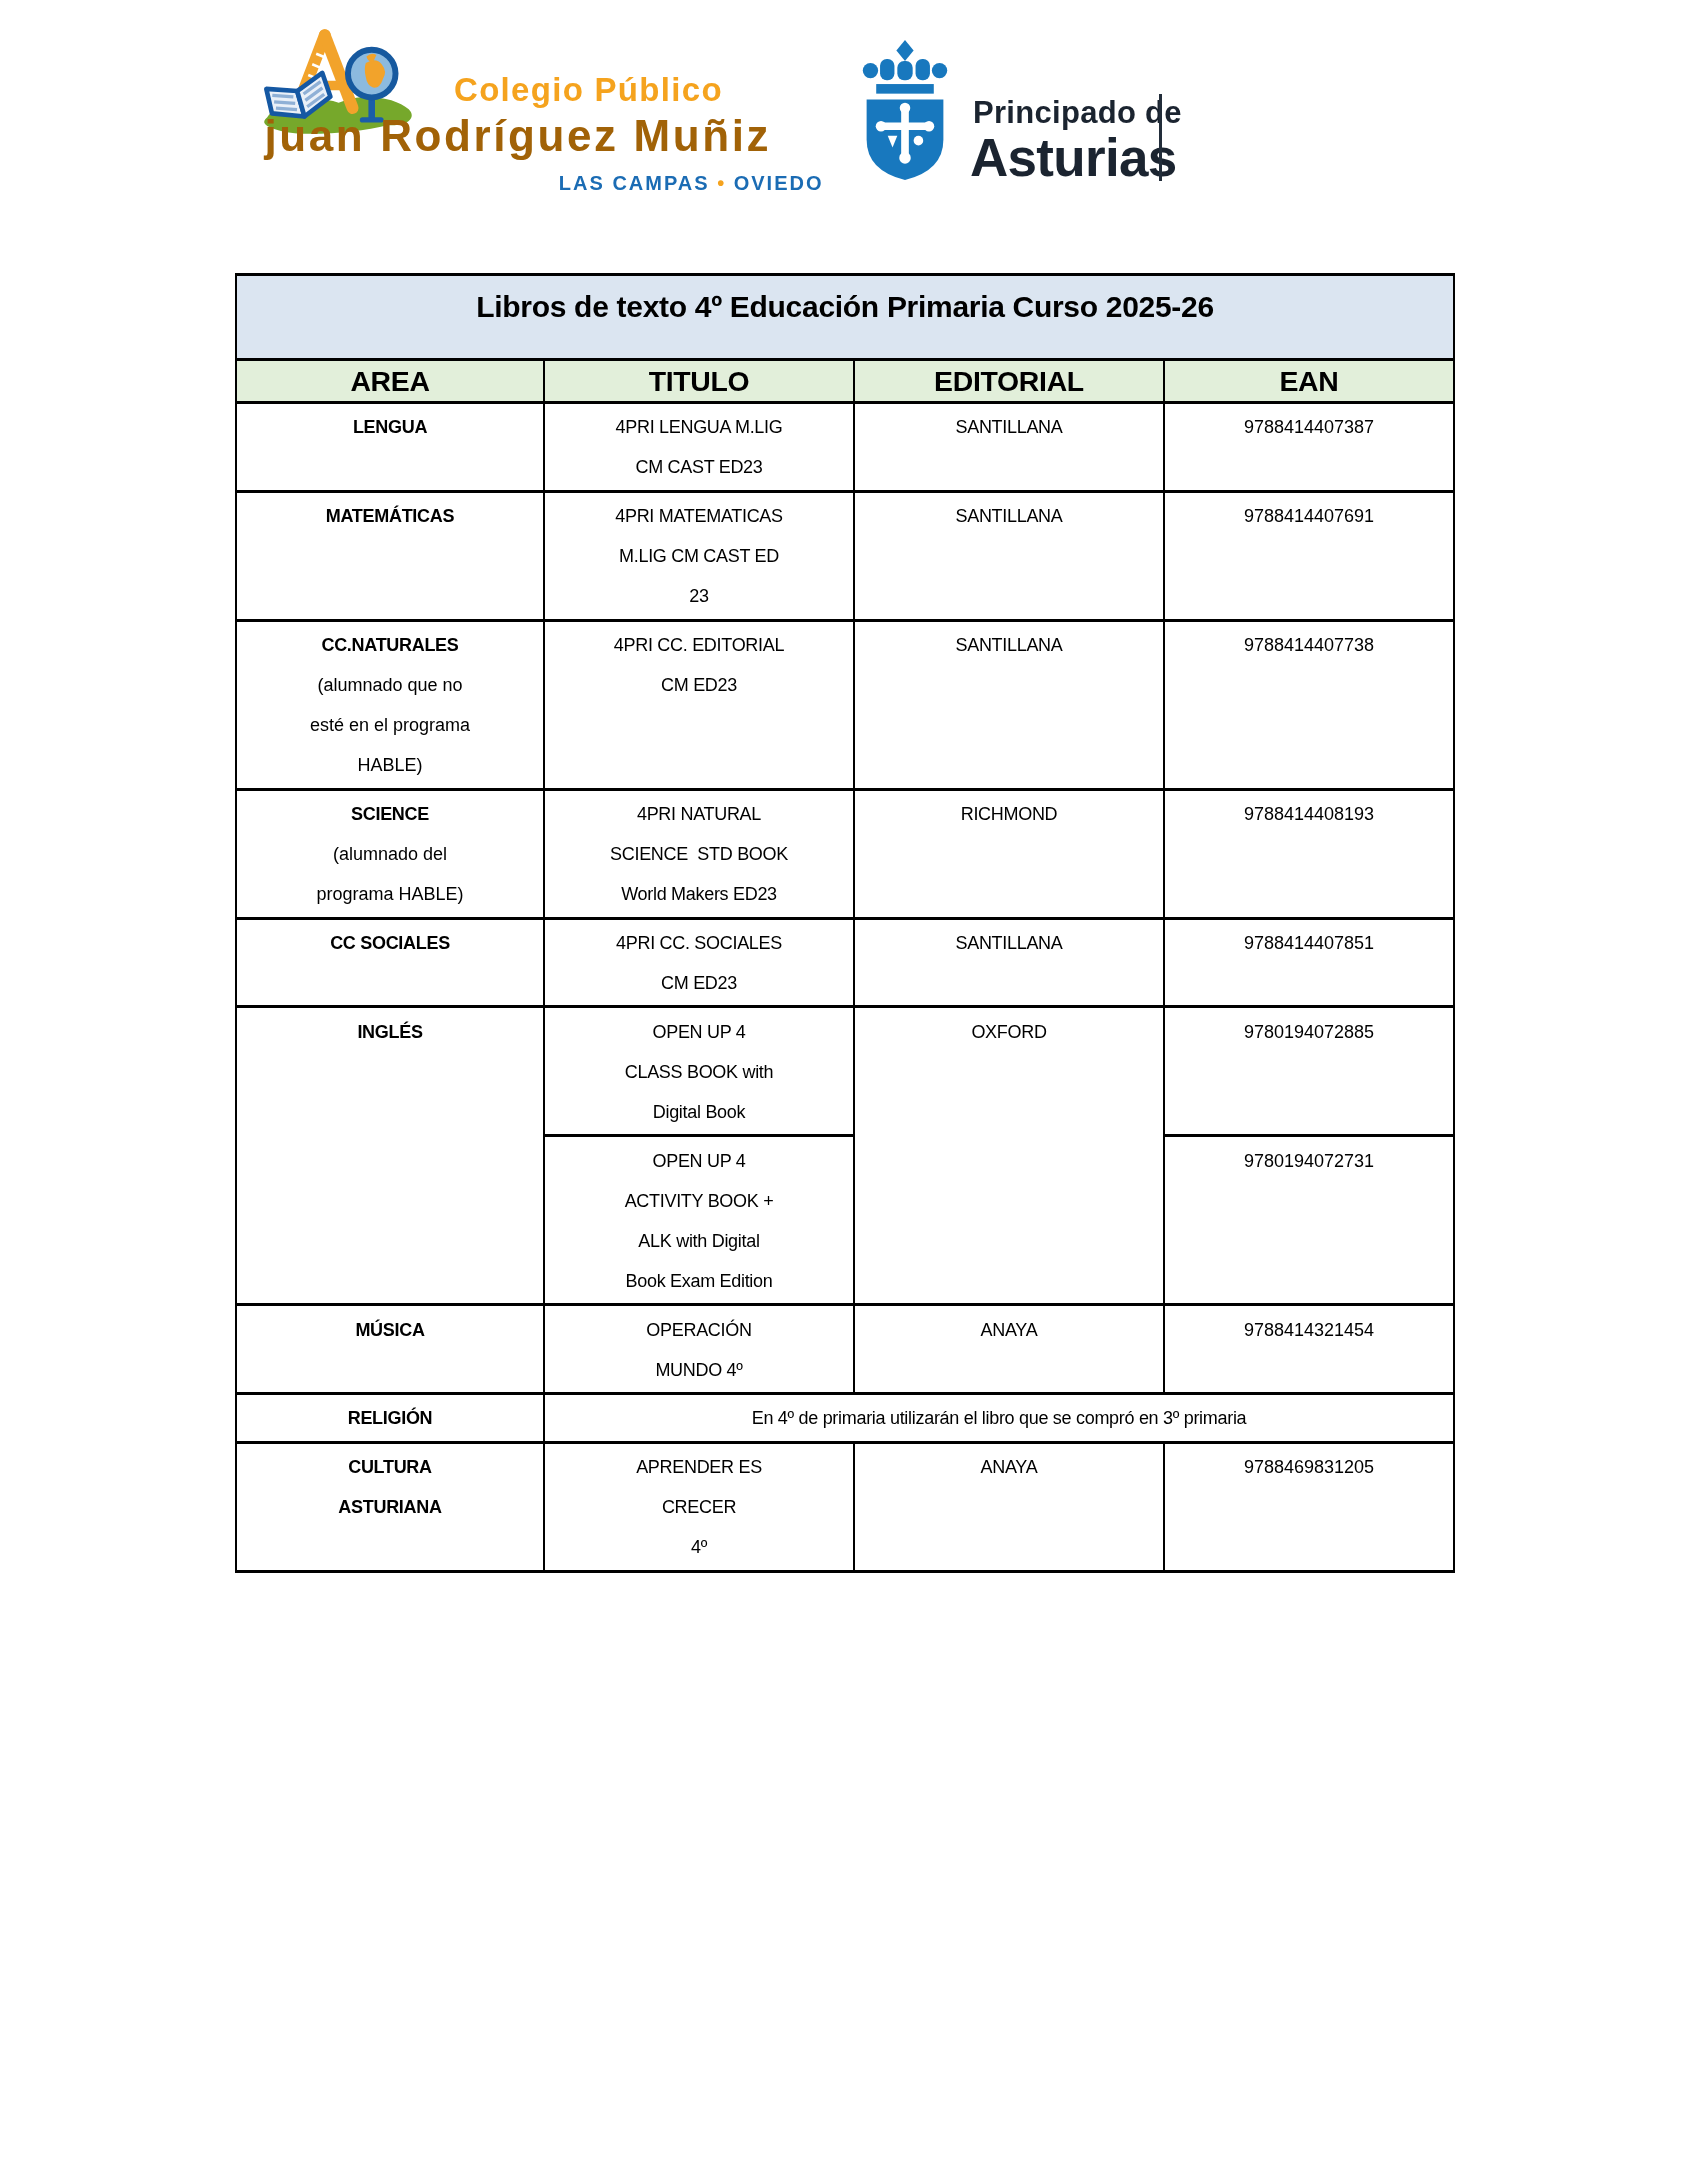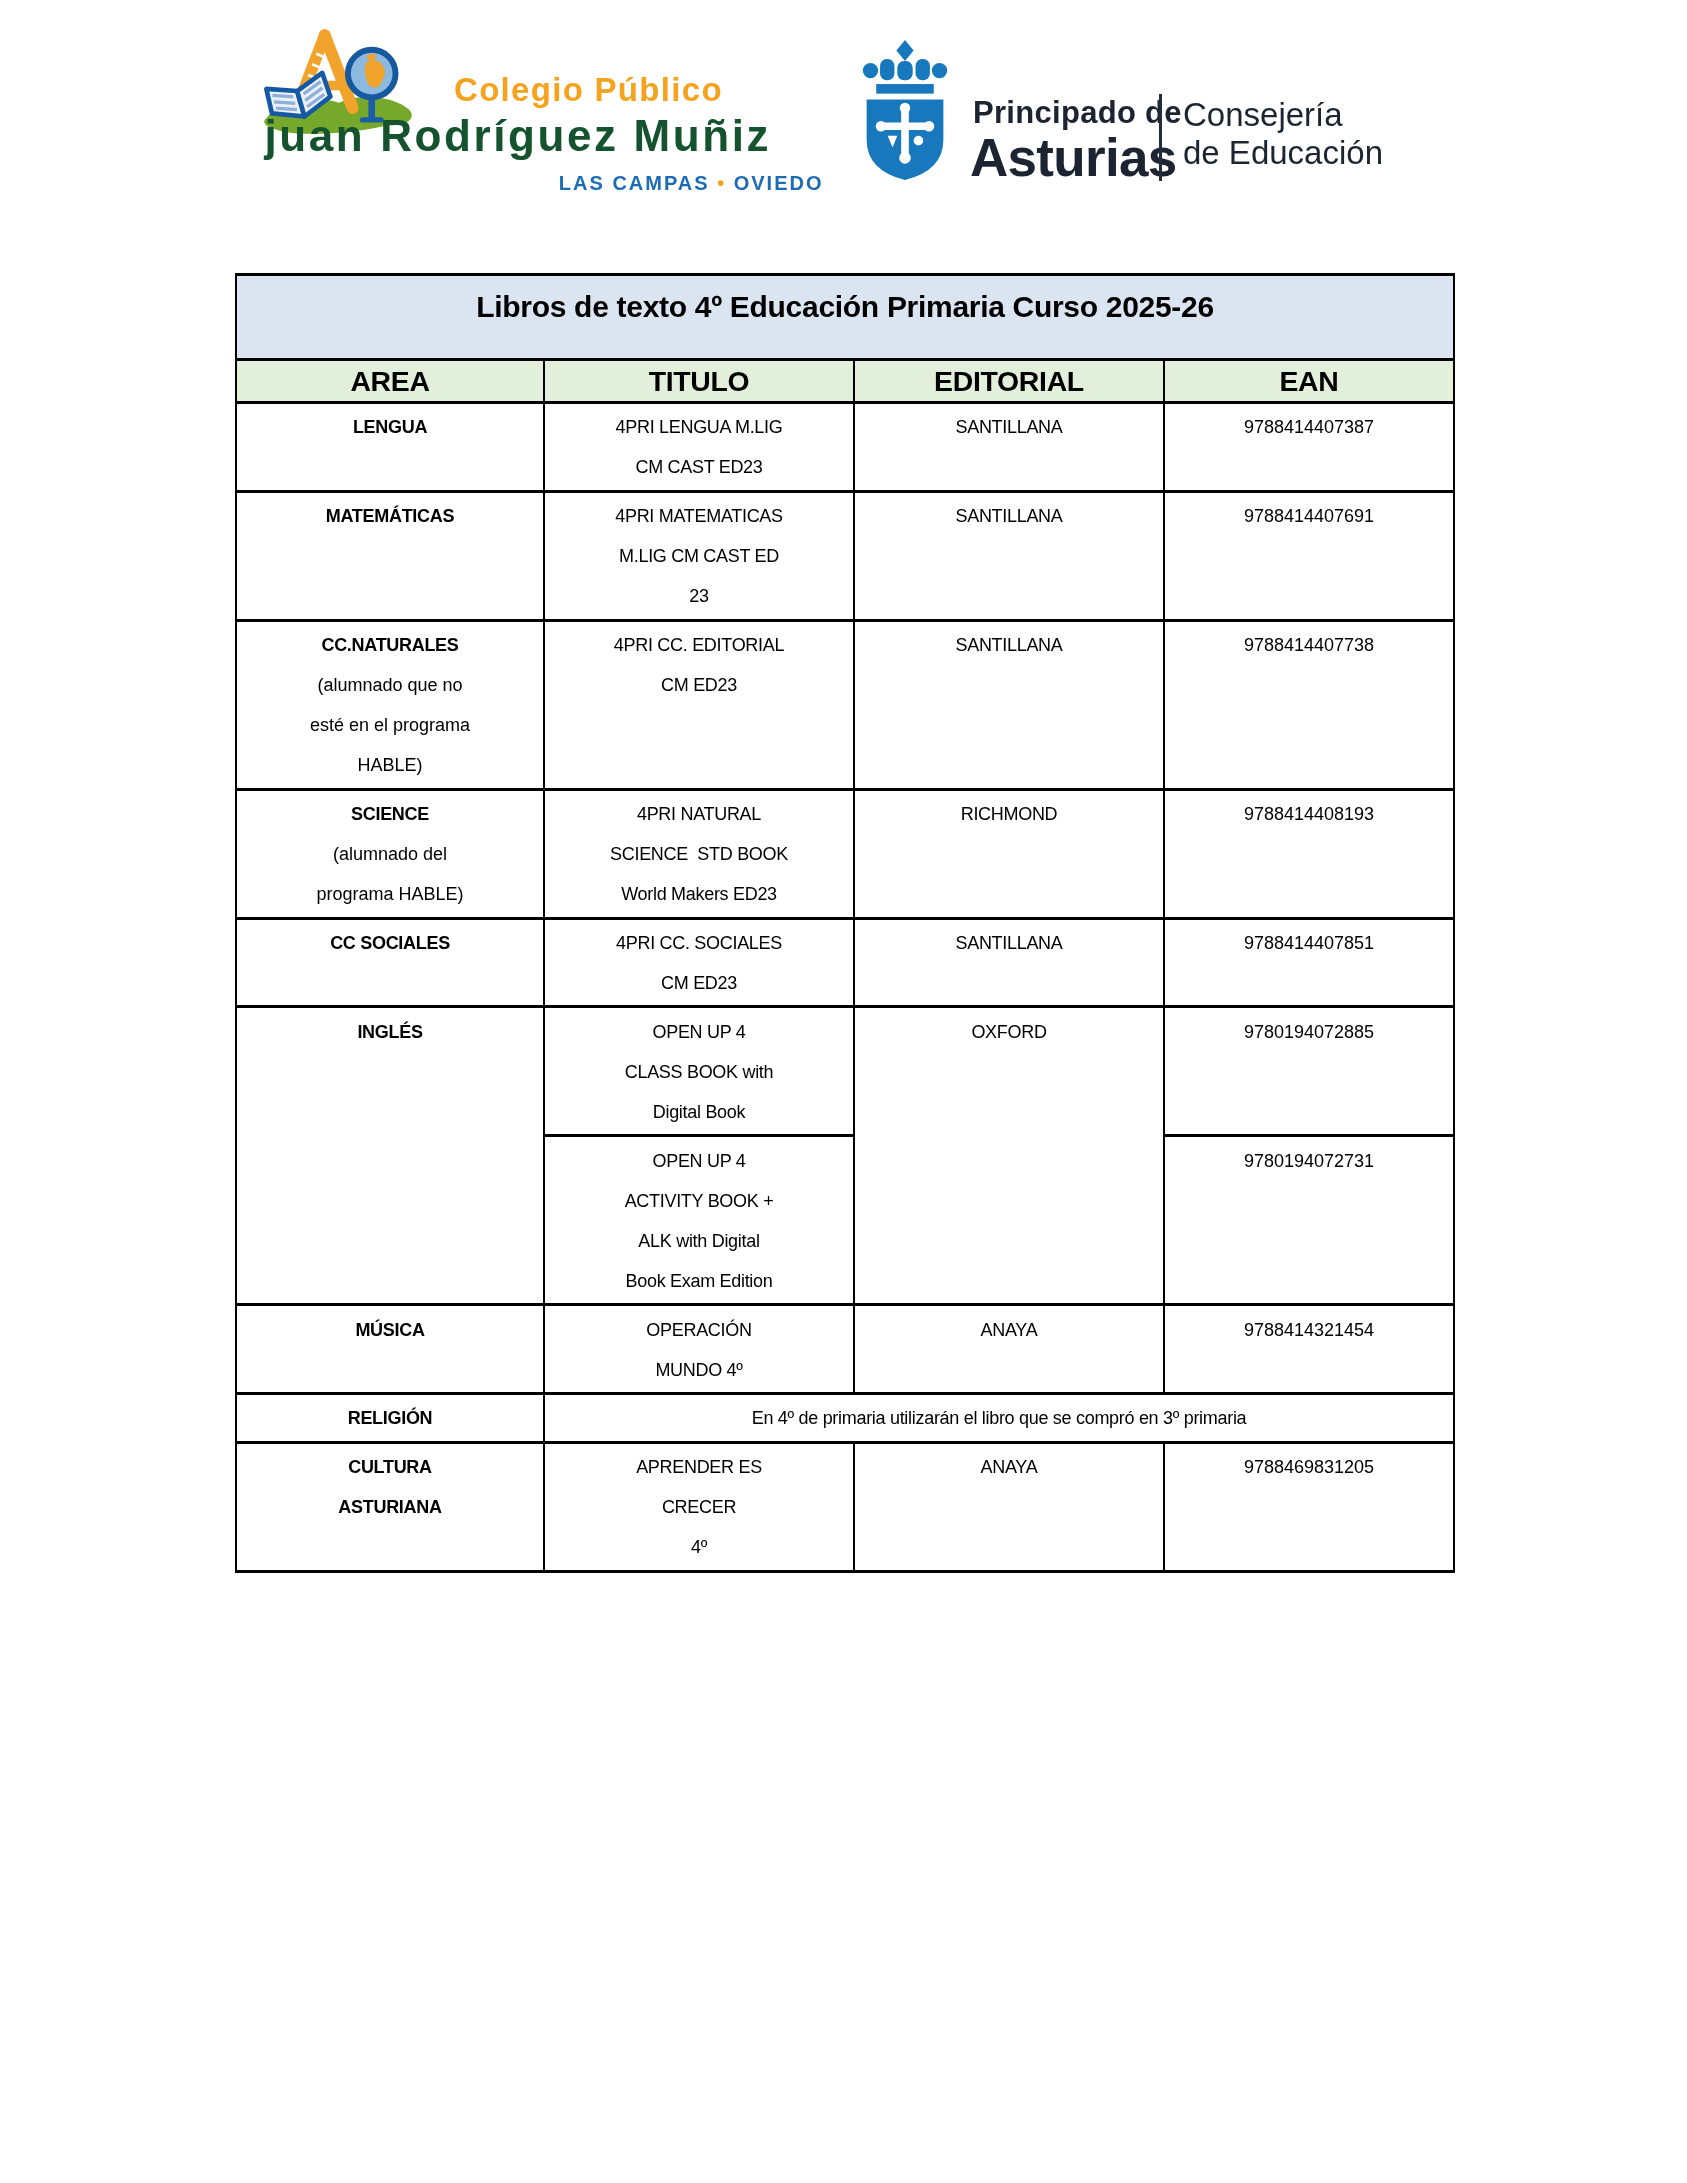--- a/index.html
+++ b/index.html
@@ -5,21 +5,21 @@
   * { margin:0; padding:0; box-sizing:border-box; }
   html,body { width:1687px; height:2183px; background:#ffffff; }
   body { position:relative; font-family:"Liberation Sans", sans-serif; color:#000; overflow:hidden; }
 
   
   .school-logo { position:absolute; left:248px; top:23px; width:582px; height:182px; }
   .school-logo svg { position:absolute; left:10px; top:3.3px; }
   .school-line1 { position:absolute; left:206px; top:48px; font-size:33px; font-weight:bold;
                   letter-spacing:1.3px; color:#F5A31E; white-space:pre; }
   .school-line2 { position:absolute; left:16.5px; top:88px; font-size:44px; font-weight:bold;
-                  letter-spacing:2.6px; color:#14532d; white-space:pre; }
+                  letter-spacing:2.6px; color:#a16207; white-space:pre; }
   .school-line3 { position:absolute; left:16.5px; top:149px; width:559px; text-align:right;
                   font-size:20px; font-weight:bold; letter-spacing:2px; color:#1B6CB4; white-space:pre; }
   .school-line3 .dot { color:#F5A31E; }
 
   .gov-logo { position:absolute; left:847px; top:38px; width:576px; height:146px; color:#1B2430; }
   .gov-logo svg { position:absolute; left:0; top:0; }
   .gov-region1 { position:absolute; left:126px; top:57px; font-size:31px; font-weight:bold; letter-spacing:0.3px; }
   .gov-region2 { position:absolute; left:123px; top:89px; font-size:53px; font-weight:bold; letter-spacing:-0.7px; }
   .gov-sep     { position:absolute; left:312px; top:56px; width:2.6px; height:87px; background:#222D3A; }
   .gov-dept    { position:absolute; left:336px; top:58px; font-size:33px; line-height:38px; font-weight:500; white-space:pre; }
@@ -95,22 +95,20 @@
     <circle cx="60" cy="73" r="5.5" fill="#ffffff"></circle>
     <circle cx="35" cy="92" r="5.5" fill="#ffffff"></circle>
     <circle cx="85" cy="92" r="5.5" fill="#ffffff"></circle>
     <circle cx="60" cy="125" r="6" fill="#ffffff"></circle>
     <path d="M42,102 l10,0 -5,12 Z" fill="#ffffff"></path>
     <circle cx="74" cy="107" r="5" fill="#ffffff"></circle>
   </svg>
   <div class="gov-region1">Principado de</div>
   <div class="gov-region2">Asturias</div>
   <div class="gov-sep"></div>
-  <div class="gov-dept">Consejería
-de Educación</div>
 </div>
 
 <table class="booktable">
   <colgroup>
       <col style="width:308px">
       <col style="width:310px">
       <col style="width:310px">
       <col style="width:290px">
     </colgroup>
 

